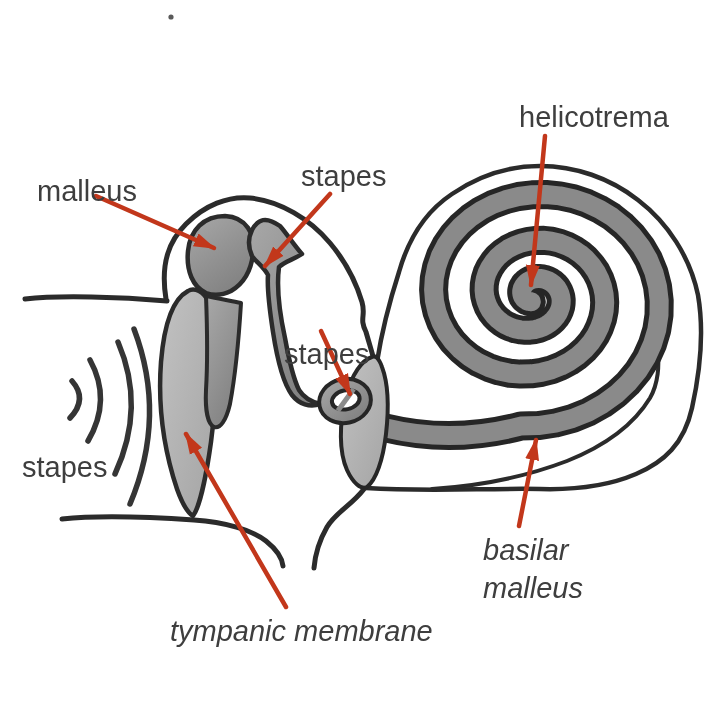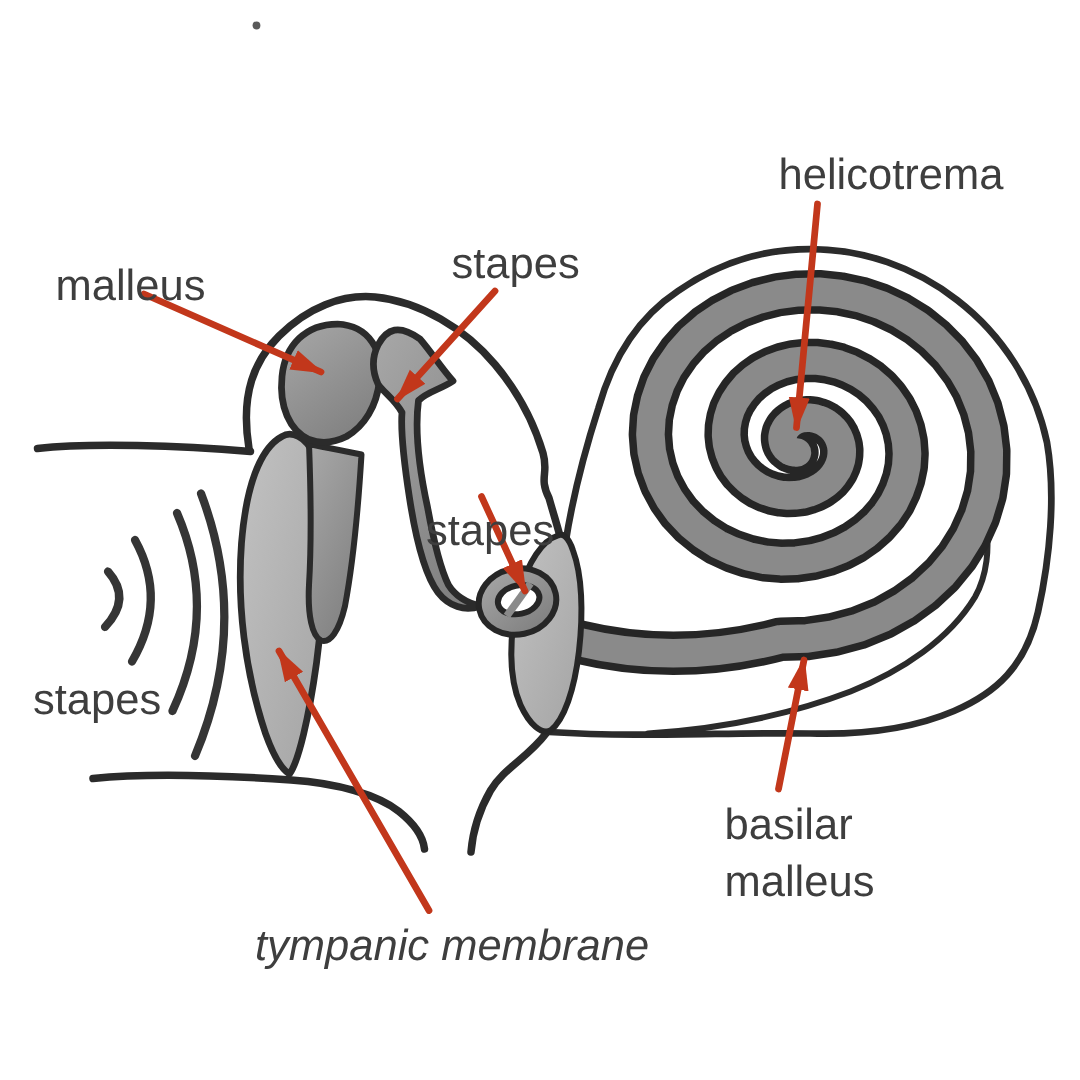--- a/index.html
+++ b/index.html
@@ -92,17 +92,17 @@
     <line x1="519" y1="526" x2="536" y2="440"></line>
   </g>
 </svg>
 
 <div class="lbl" style="left:37px;top:177px;">malleus</div>
 <div class="lbl" style="left:301px;top:162px;">stapes</div>
 <div class="lbl" style="left:477px;top:103px;margin-left:42px;">helicotrema</div>
 <div class="lbl" style="left:284px;top:297px;margin-top:43px;">stapes</div>
 <div class="lbl" style="left:22px;top:453px;">stapes</div>
 <div class="lbl" style="left:170px;top:617px;font-style:italic;">tympanic membrane</div>
-<div class="lbl lbl2" style="left:483px;top:531px;">
+<div class="lbl lbl2" style="left:483px;top:531px;font-style:italic;">
   <span>basilar</span><br>
   <span>malleus</span>
 </div>
 </div>
 
 </body></html>

